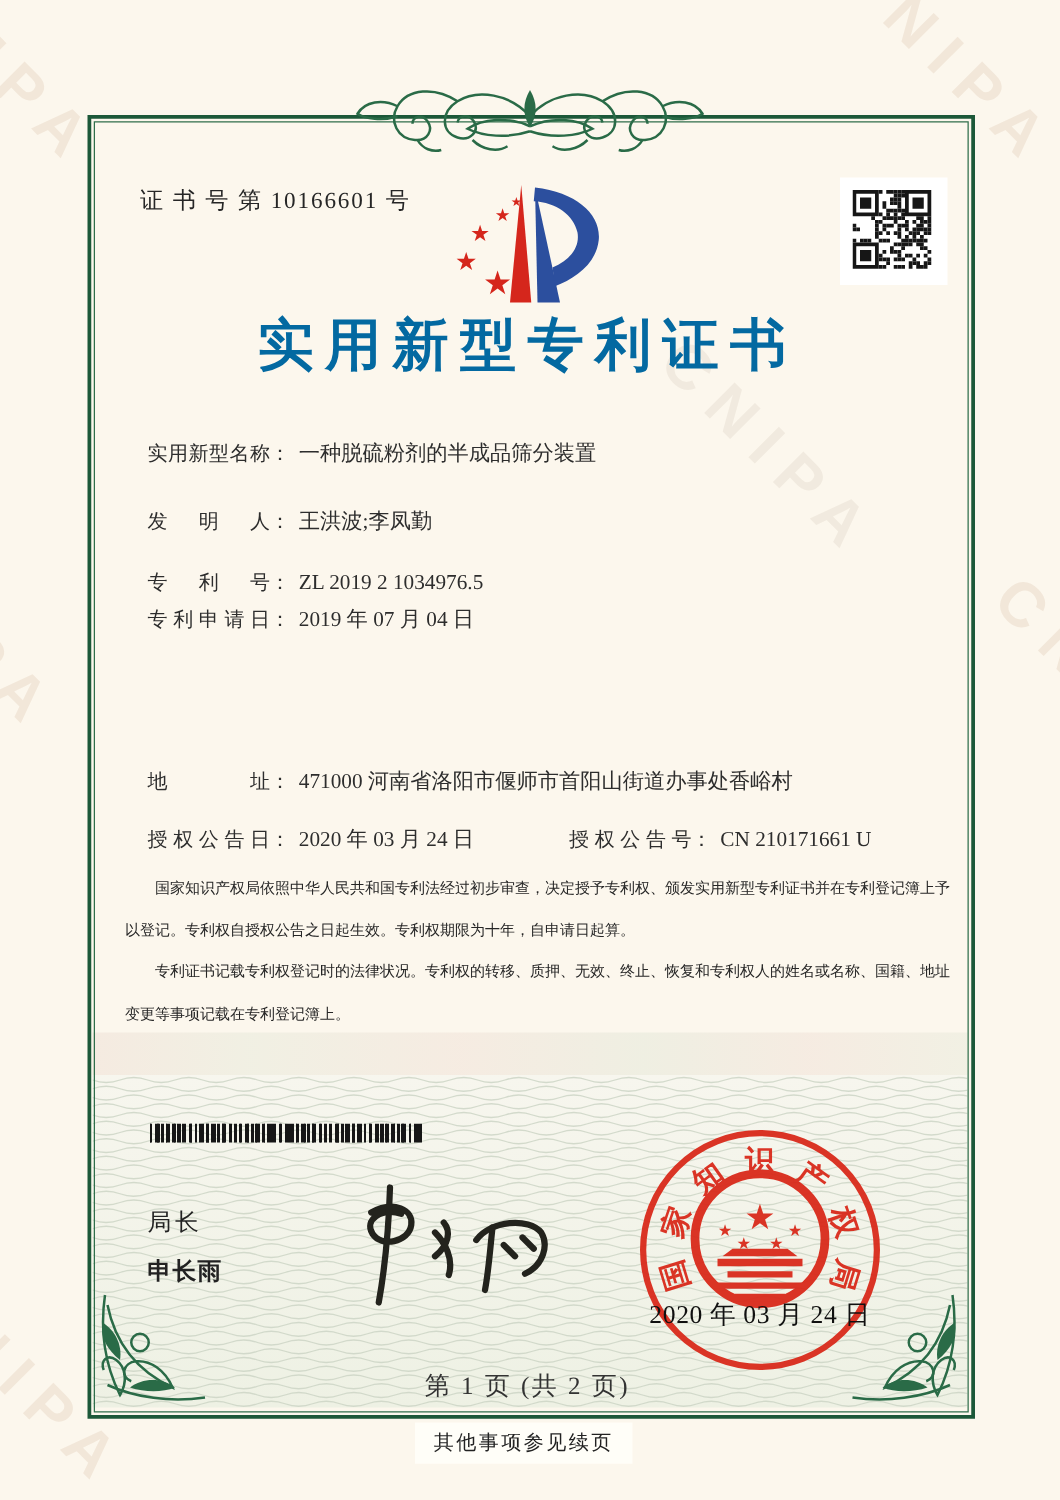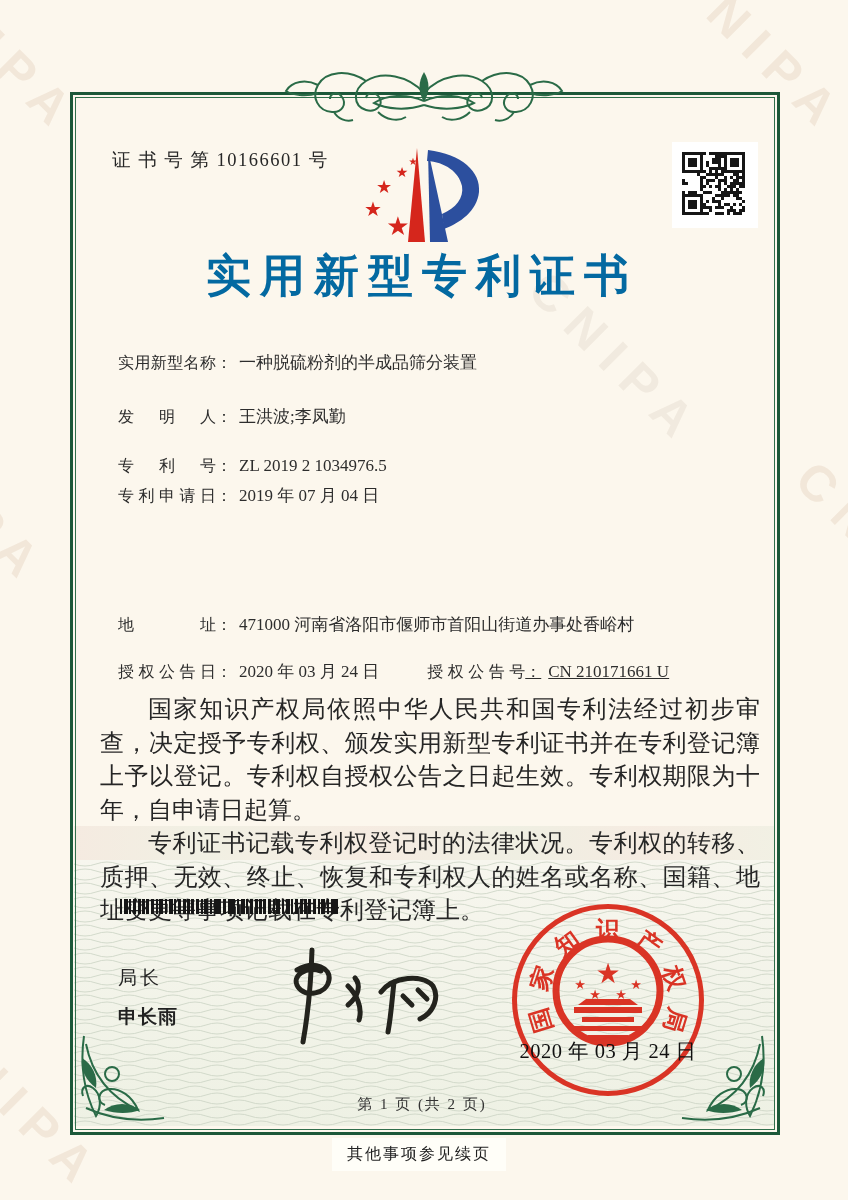--- a/index.html
+++ b/index.html
@@ -29,44 +29,44 @@
   .logo{position:absolute;left:342px;top:134px;z-index:3;}
   .qr-box{position:absolute;left:672px;top:142px;width:86px;height:86px;background:#ffffff;z-index:3;}
   .qr-box svg{position:absolute;left:10px;top:10px;}
   .title{position:absolute;left:70px;top:246px;width:704px;text-align:center;font-size:45px;
          font-weight:bold;letter-spacing:9px;color:#0369a1;z-index:3;}
   
   .field-row{position:absolute;left:118px;white-space:nowrap;font-size:17px;color:#2d2d2d;z-index:3;}
   .flabel{display:inline-block;width:98px;font-size:16px;text-align:justify;text-align-last:justify;vertical-align:baseline;}
   .fcolon{font-size:16px;}
   .fvalue{margin-left:7px;font-size:17px;}
-  .pair2{margin-left:48px;text-decoration:underline;}
-  
-  .body-text{position:absolute;left:100px;top:694px;width:660px;font-size:24px;line-height:33.5px;
-             text-align:justify;color:#262626;z-index:3;font-family:Liberation Mono, monospace;}
+  .pair2{margin-left:76px;}
+  
+  .body-text{position:absolute;left:100px;top:694px;width:660px;font-size:12px;line-height:33.5px;
+             text-align:justify;color:#262626;z-index:3;}
   .body-text p{margin:0;text-indent:2em;}
   
   .barcode{position:absolute;left:120px;top:899px;width:218px;height:15px;z-index:3;
     background-image:
       repeating-linear-gradient(90deg,#161616 0 2px,transparent 2px 4px,#161616 4px 7px,transparent 7px 9px),
       repeating-linear-gradient(90deg,#161616 0 1px,transparent 1px 6px,#161616 6px 8px,transparent 8px 13px);}
   
   .signer-title{position:absolute;left:118px;top:965px;font-size:19px;letter-spacing:3px;color:#222;z-index:3;}
   .signer-name{position:absolute;left:118px;top:1004px;font-size:19px;letter-spacing:1px;color:#222;z-index:3;font-weight:bold;}
   .signature{position:absolute;left:235px;top:938px;z-index:3;}
   
   .seal{position:absolute;left:512px;top:904px;width:182px;height:182px;border:5px solid #d92a1b;
         border-radius:50%;z-index:3;opacity:.95;}
   .seal-char{position:absolute;width:30px;height:30px;text-align:center;font-size:24px;line-height:30px;
              font-weight:bold;color:#d92a1b;}
   .seal-emblem{position:absolute;left:31px;top:22px;}
   .seal-date{position:absolute;left:495px;top:1037px;width:226px;text-align:center;font-size:20.5px;
              color:#101010;letter-spacing:.5px;z-index:4;}
   
-  .page-footer{position:absolute;left:70px;top:1095px;width:704px;text-align:center;font-size:15px;
+  .page-footer{position:absolute;left:70px;top:1095px;width:704px;text-align:center;font-size:20px;
                letter-spacing:2px;color:#333;z-index:3;}
   .cont-note{position:absolute;left:332px;top:1138px;background:#fffef8;padding:6px 15px;font-size:16px;
              letter-spacing:2px;color:#222;z-index:3;}
   .ornament{position:absolute;z-index:2;pointer-events:none;}
 </style>
 </head>
 <body>
 
 <div class="page">
 

